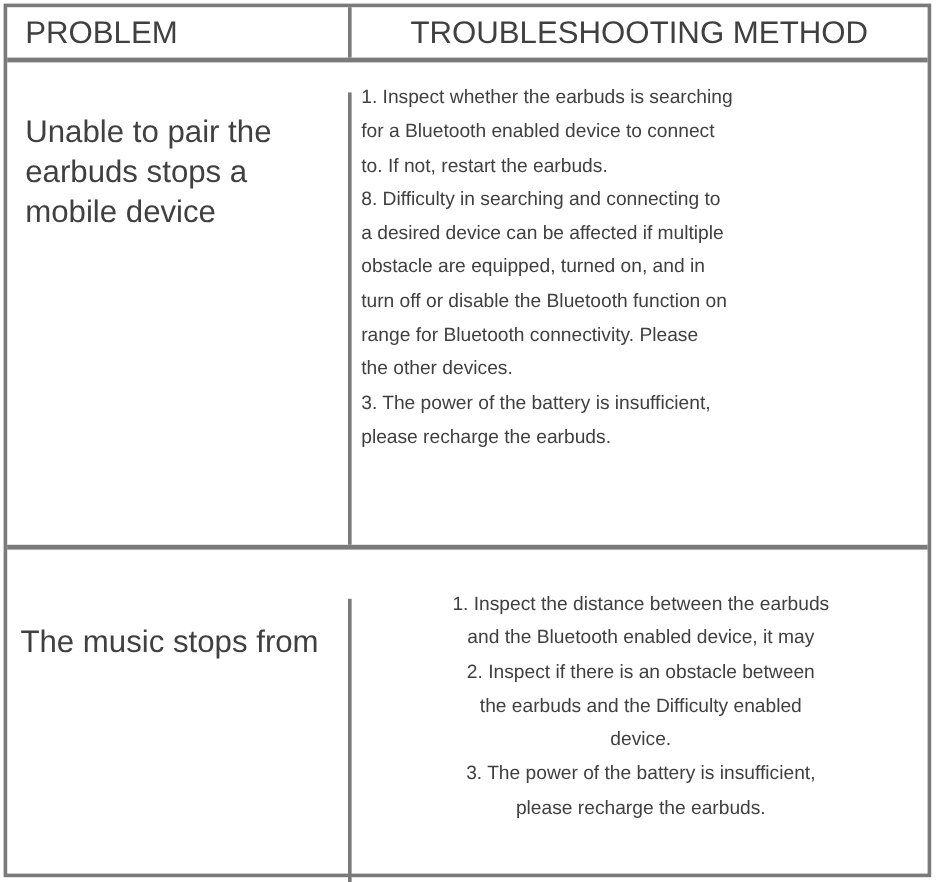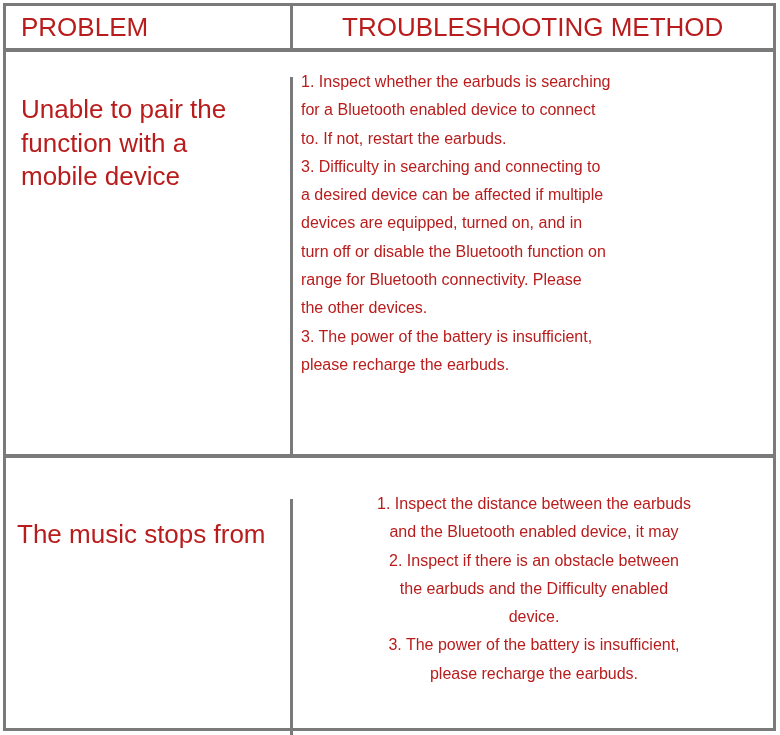--- a/index.html
+++ b/index.html
@@ -3,21 +3,21 @@
 <meta charset="utf-8">
 <style>
   html, body { margin: 0; padding: 0; background: #ffffff; }
   body { width: 780px; height: 735px; position: relative; overflow: hidden; }
   .tbl {
     position: absolute; left: 3px; top: 3px;
     width: 773px; height: 728px;
     box-sizing: border-box;
     border: 3px solid #7a7a7a;
     font-family: "Liberation Sans", sans-serif;
-    color: #b91c1c;
+    color: #404040;
   }
   .row { position: absolute; left: 0; right: 0; display: flex; }
   .cell { box-sizing: border-box; position: relative; }
   .c1 { width: 287px; border-right: 3px solid #7a7a7a; }
   .c2 { flex: 1; }
   .hdr { top: 0; height: 42px; border-bottom: 4px solid #7a7a7a; }
   .hdr .cell { font-size: 26px; line-height: 42px; padding-left: 15px; }
   .hdr .c2 { padding-left: 18px; margin-left: 31px; }
   .r1 { top: 46px; height: 402px; border-bottom: 4px solid #7a7a7a; }
   .r2 { top: 468px; height: 270px; }
@@ -32,30 +32,30 @@
 
 <div class="tbl">
   <div class="row hdr">
     <div class="cell c1">PROBLEM</div>
     <div class="cell c2">TROUBLESHOOTING METHOD</div>
   </div>
 
   <div class="row r1">
     <div class="cell c1 problem">
       <span class="line">Unable to pair the</span>
-      <span class="line">function with a</span>
+      <span class="line">earbuds stops a</span>
       <span class="line">mobile device</span>
     </div>
     <div class="cell c2 method">
       <span class="line">1. Inspect whether the earbuds is searching</span>
       <span class="line">for a Bluetooth enabled device to connect</span>
       <span class="line">to.  If not, restart the earbuds.</span>
-      <span class="line">3. Difficulty in searching and connecting to</span>
+      <span class="line">8. Difficulty in searching and connecting to</span>
       <span class="line">a desired device can be affected if multiple</span>
-      <span class="line">devices are equipped, turned on, and in</span>
+      <span class="line">obstacle are equipped, turned on, and in</span>
       <span class="line">turn off or disable the Bluetooth function on</span>
       <span class="line">range for Bluetooth connectivity.  Please</span>
       <span class="line">the other devices.</span>
       <span class="line">3. The power of the battery is insufficient,</span>
       <span class="line">please recharge the earbuds.</span>
     </div>
   </div>
 
   <div class="row r2">
     <div class="cell c1 problem">

